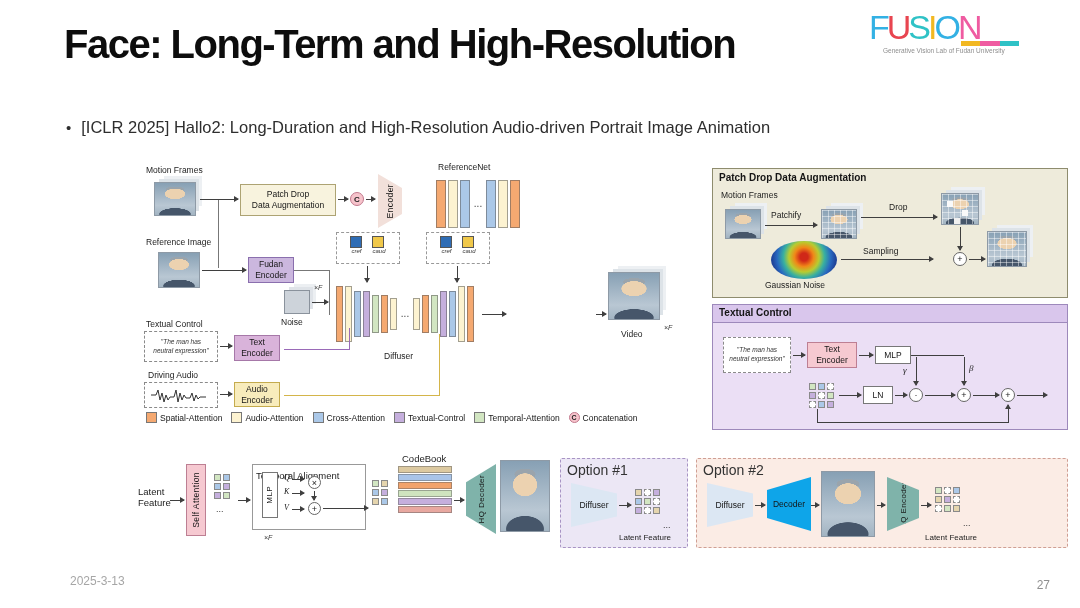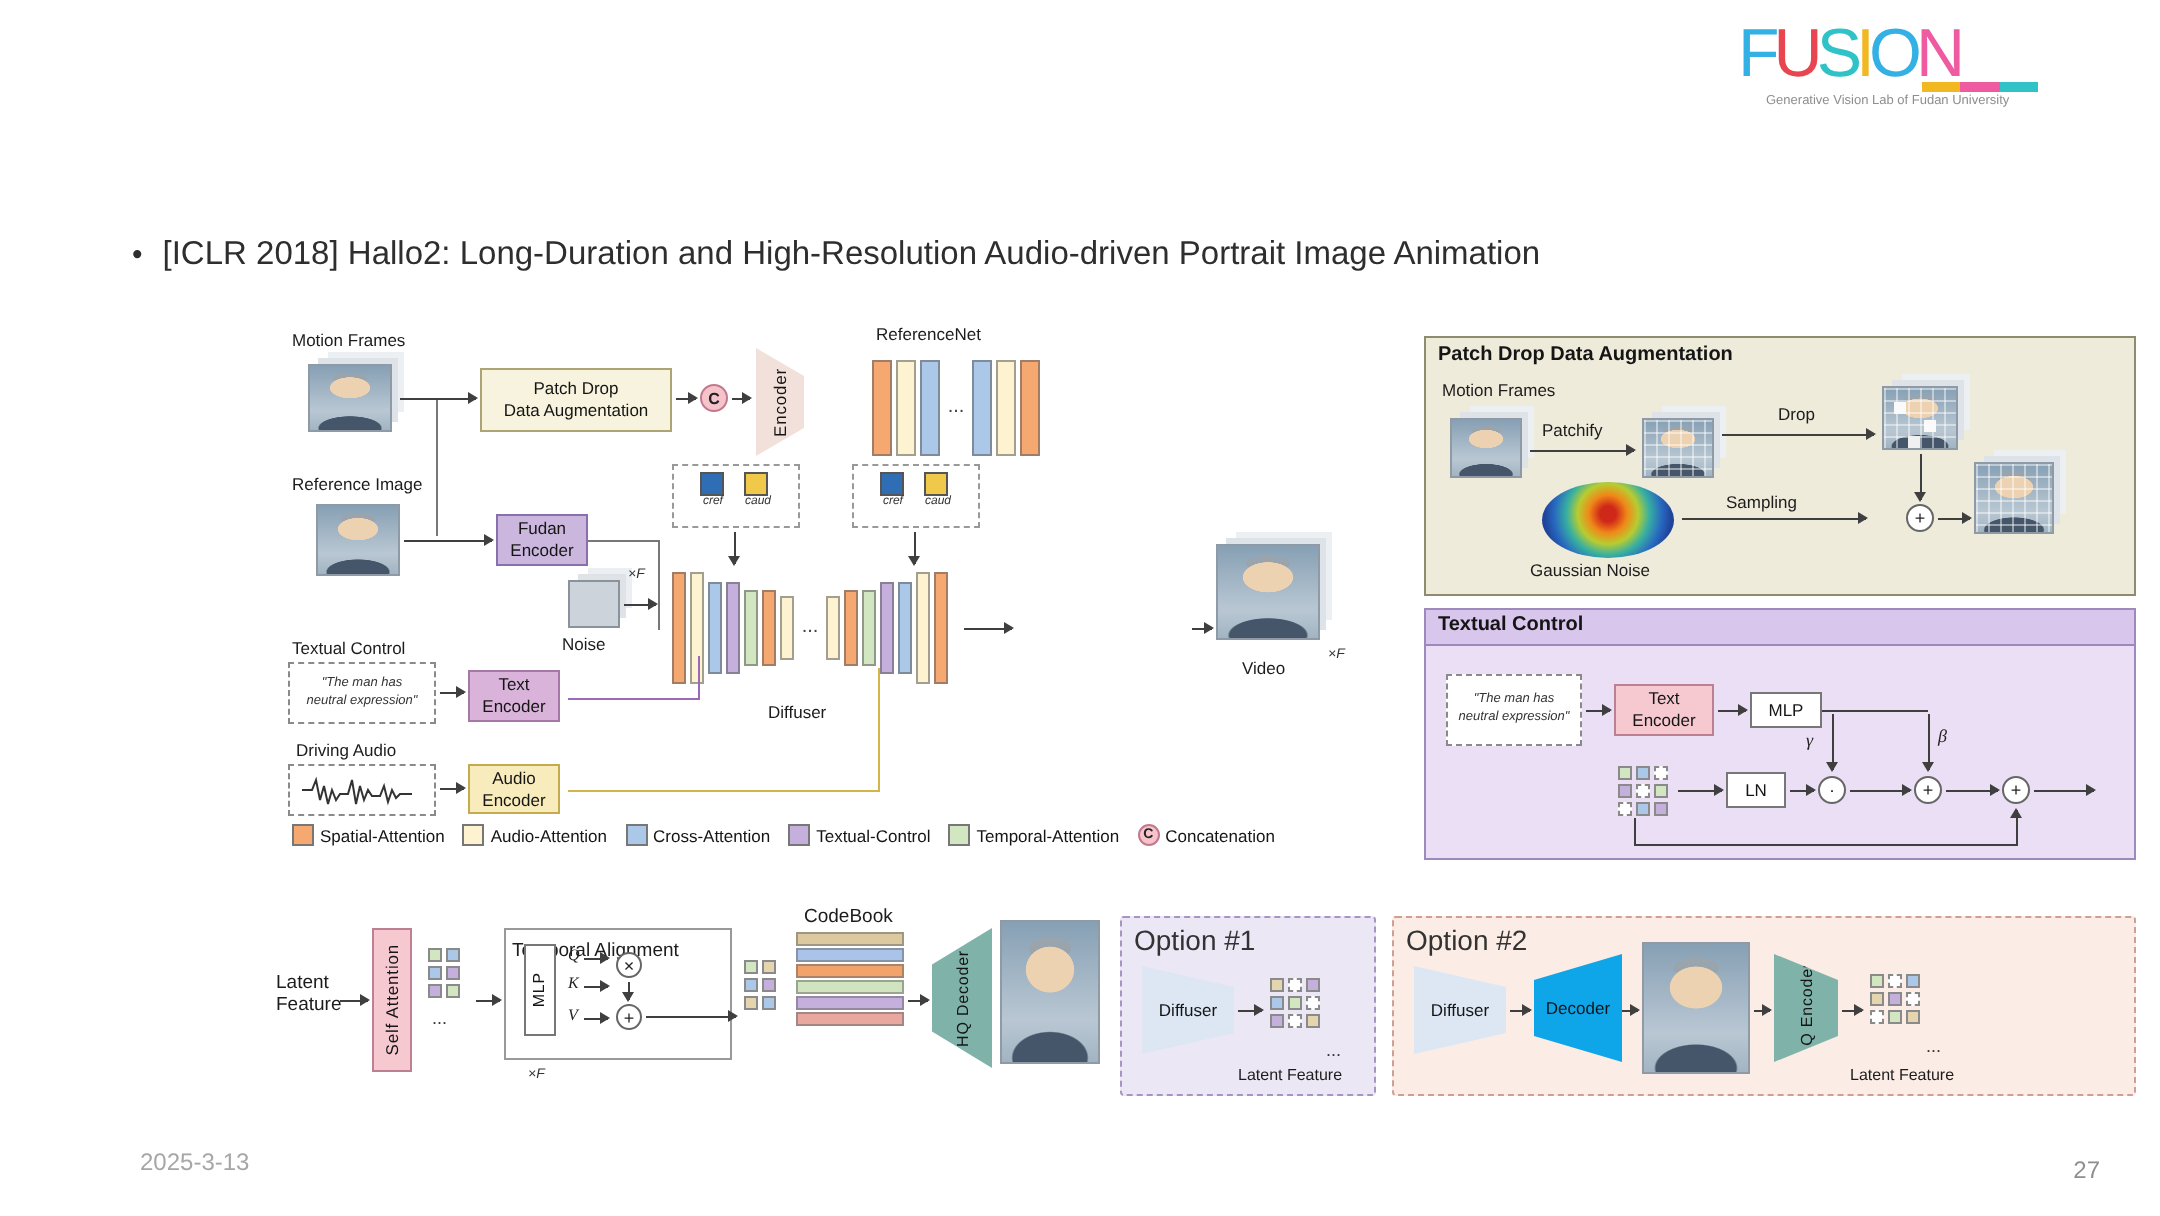--- a/index.html
+++ b/index.html
@@ -81,35 +81,36 @@
   .footer-date{position:absolute;left:70px;bottom:20px;font-size:12px;color:#a6a6a6}
   .footer-page{position:absolute;right:30px;bottom:16px;font-size:12px;color:#8f8f8f}
   .tabox{position:absolute;border:1px solid #999}
   .greek{font-family:"Liberation Serif","DejaVu Serif",serif;font-style:italic;font-size:9px;color:#222;position:absolute}
 </style>
 </head>
 <body>
 
 <div class="slide">
 
+  <h1 class="title">Face: Long-Term and High-Resolution</h1>
   <div class="logo">
     <div class="logo-word">
       <span style="color: rgb(51, 177, 228);">F</span><span style="color: rgb(232, 69, 80);">U</span><span style="color: rgb(47, 194, 198);">S</span><span style="color: rgb(242, 184, 34);">I</span><span style="color: rgb(51, 177, 228);">O</span><span style="color: rgb(239, 91, 161);">N</span>
     </div>
     <div class="logo-bar">
         <i class="lb1"></i>
         <i class="lb2"></i>
         <i class="lb3"></i>
       </div>
     <div class="logo-sub">Generative Vision Lab of Fudan University</div>
   </div>
 
   <div class="bullet">
     <span class="bdot">•</span>
-    <span class="btext">[ICLR 2018] Hallo2: Long-Duration and High-Resolution Audio-driven Portrait Image Animation</span>
+    <span class="btext">[ICLR 2025] Hallo2: Long-Duration and High-Resolution Audio-driven Portrait Image Animation</span>
   </div>
 
   <div class="lbl" style="left:146px;top:166px">Motion Frames</div>
   <div class="face stack" style="left:154px;top:182px;width:42px;height:34px"></div>
   <div class="ar" style="left:200px;top:199px;width:38px"></div>
   <div class="box cream" style="left:240px;top:184px;width:96px;height:32px">Patch Drop
 Data Augmentation</div>
   <div class="ar" style="left:338px;top:199px;width:10px"></div>
   <div class="op pinkop" style="left:350px;top:192px">C</div>
   <div class="ar" style="left:366px;top:199px;width:9px"></div>

